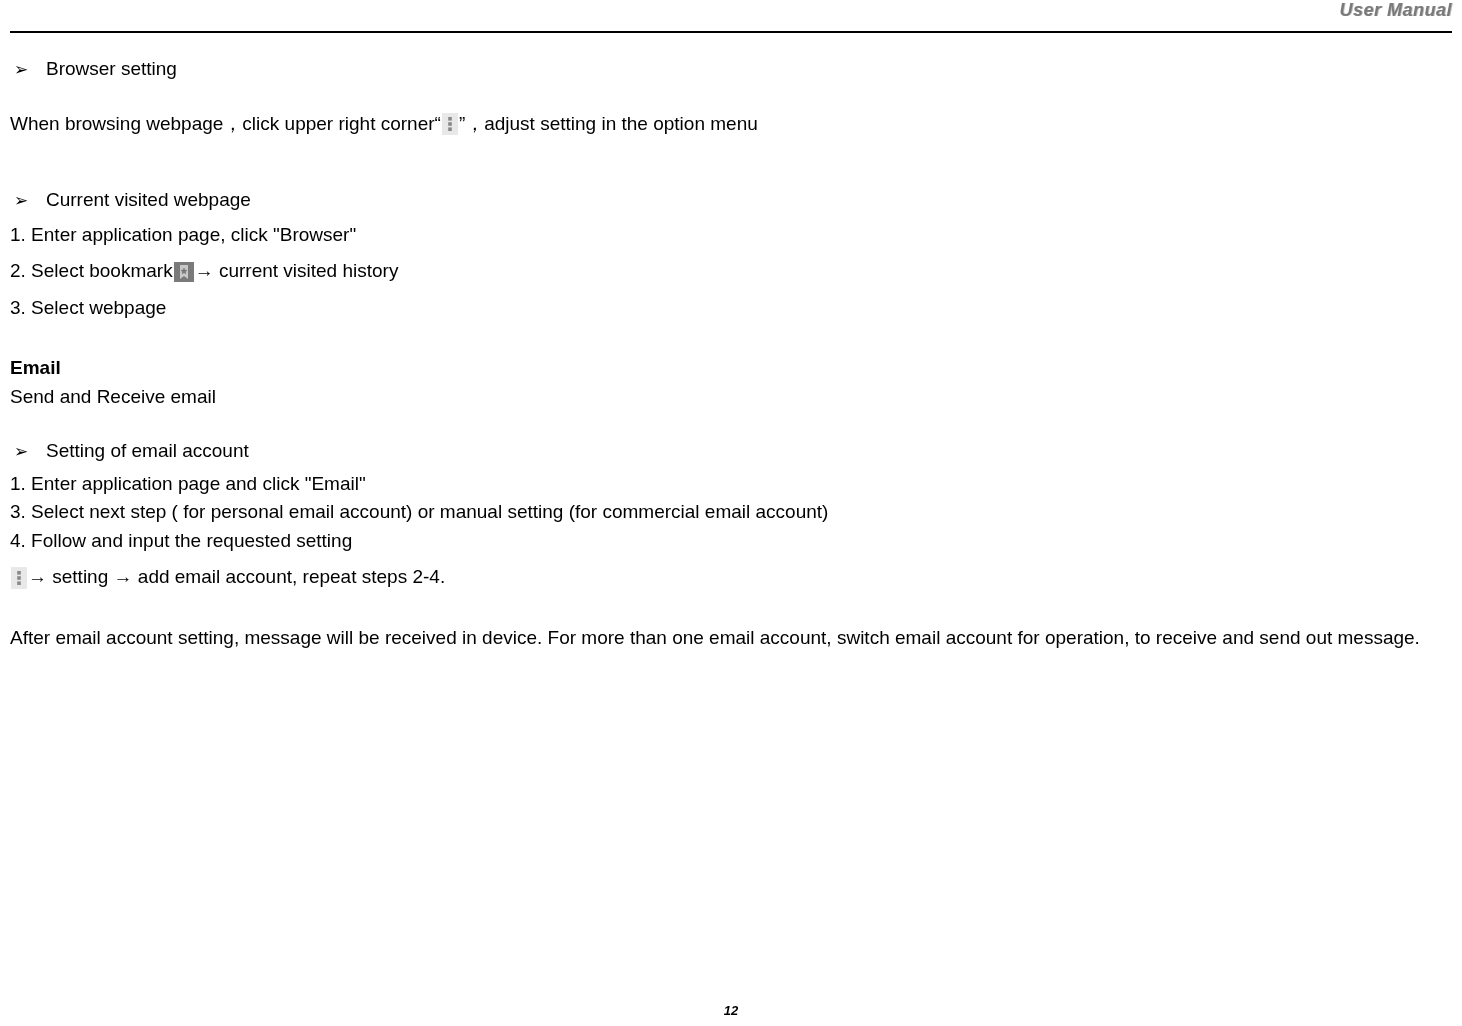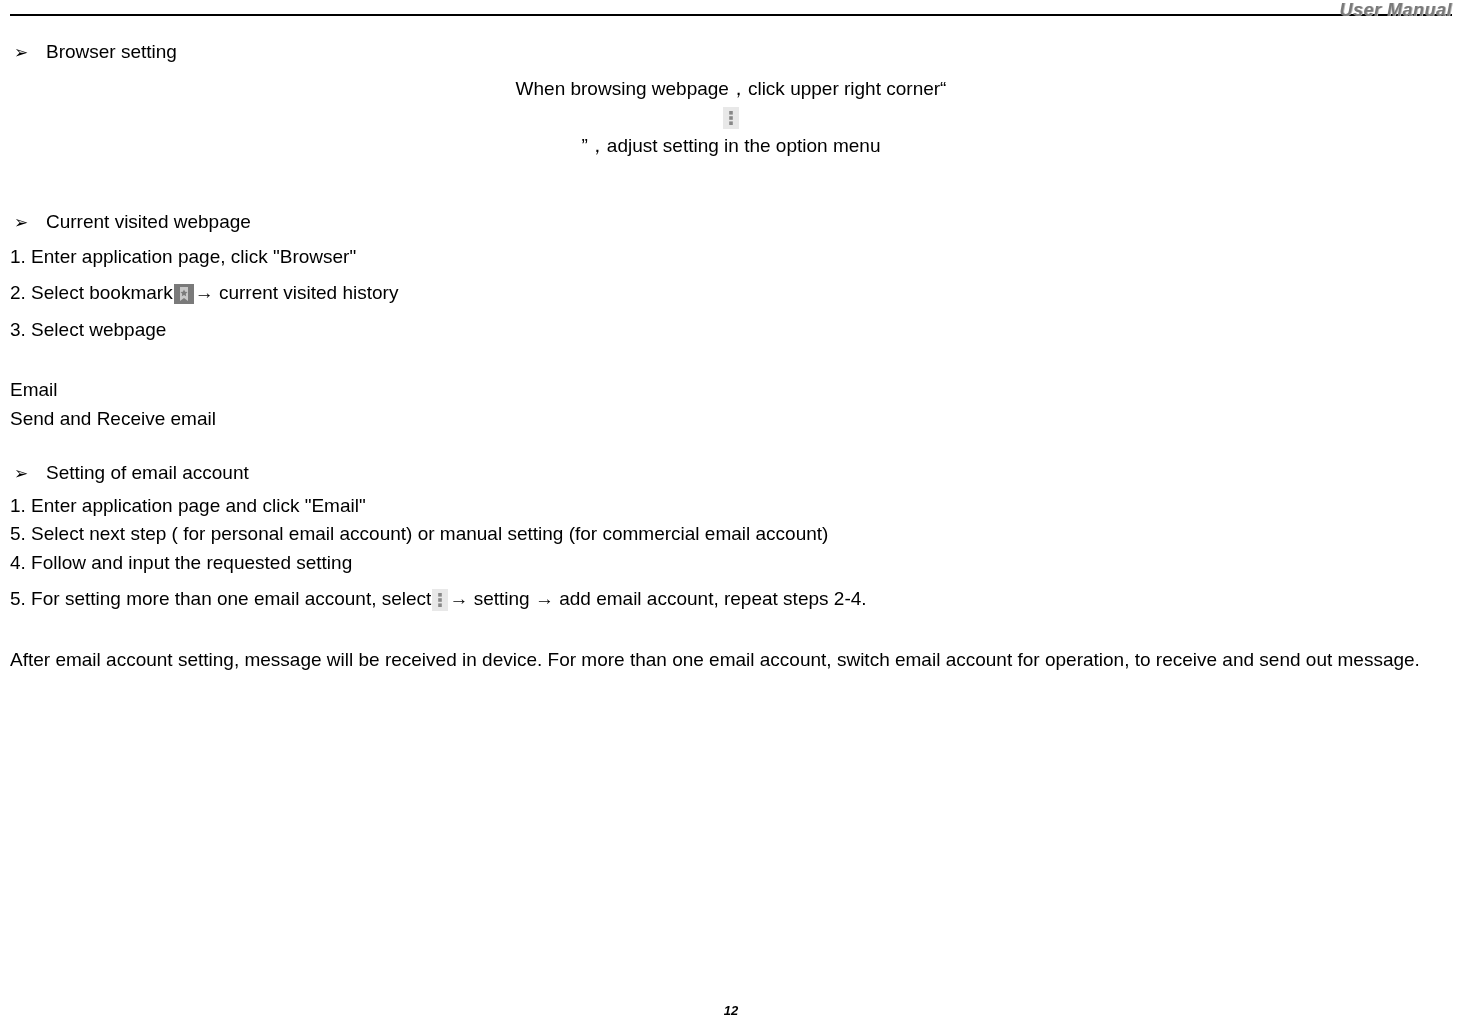--- a/index.html
+++ b/index.html
@@ -12,21 +12,21 @@
       font-size: 19px;
       color: #000;
       background: #fff;
       width: 1462px;
       height: 1026px;
       position: relative;
       padding: 0 10px;
     }
     .header-region {
       position: relative;
-      height: 16px;
+      height: 33px;
       border-bottom: 2px solid #000;
       margin-bottom: 22px;
     }
     .header-label {
       position: absolute;
       right: 0;
       top: 0;
       font-style: italic;
       font-weight: bold;
       font-size: 18px;
@@ -60,21 +60,21 @@
     }
     .spacer-md {
       height: 26px;
     }
     .icon-box {
       display: inline-block;
       vertical-align: middle;
       margin: 0 1px;
     }
     .bold {
-      font-weight: normal;
+      font-weight: bold;
     }
     .line2-wrap {
       display: flex;
       align-items: center;
       flex-wrap: nowrap;
     }
     .page-number {
       position: absolute;
       bottom: 8px;
       left: 50%;
@@ -97,21 +97,21 @@
   <div class="header-label">User Manual</div>
 </div>
 
 <div class="content">
 
   <div class="bullet-line">
     <span class="bullet-arrow">➢</span>
     <span>Browser setting</span>
   </div>
 
-  <div class="para line2-wrap" style="margin-top:8px;flex-direction:column;">
+  <div class="para line2-wrap" style="margin-top:26px;">
     <span>When browsing webpage，click upper right corner“</span>
     <span class="icon-box">
       <svg class="kebab" width="16" height="22" viewBox="0 0 16 22">
         <rect x="0" y="0" width="16" height="22" fill="#e8e8e8"></rect>
         <rect x="6.2" y="4" width="3.6" height="3.6" fill="#888"></rect>
         <rect x="6.2" y="9.2" width="3.6" height="3.6" fill="#888"></rect>
         <rect x="6.2" y="14.4" width="3.6" height="3.6" fill="#888"></rect>
       </svg>
     </span>
     <span>”，adjust setting in the option menu</span>
@@ -146,25 +146,24 @@
   <div>Send and Receive email</div>
 
   <div class="spacer-md"></div>
 
   <div class="bullet-line">
     <span class="bullet-arrow">➢</span>
     <span>Setting of email account</span>
   </div>
 
   <div>1. Enter application page and click "Email"</div>
-  <div>5. Select next step ( for personal email account) or manual setting (for commercial email account)</div>
+  <div>3. Select next step ( for personal email account) or manual setting (for commercial email account)</div>
   <div>4. Follow and input the requested setting</div>
 
   <div class="para line2-wrap" style="margin-top:8px;">
-    <span>5. For setting more than one email account, select </span>
     <span class="icon-box">
       <svg class="kebab" width="16" height="22" viewBox="0 0 16 22">
         <rect x="0" y="0" width="16" height="22" fill="#e8e8e8"></rect>
         <rect x="6.2" y="4" width="3.6" height="3.6" fill="#888"></rect>
         <rect x="6.2" y="9.2" width="3.6" height="3.6" fill="#888"></rect>
         <rect x="6.2" y="14.4" width="3.6" height="3.6" fill="#888"></rect>
       </svg>
     </span>
     <span>→ setting → add email account, repeat steps 2-4.</span>
   </div>

